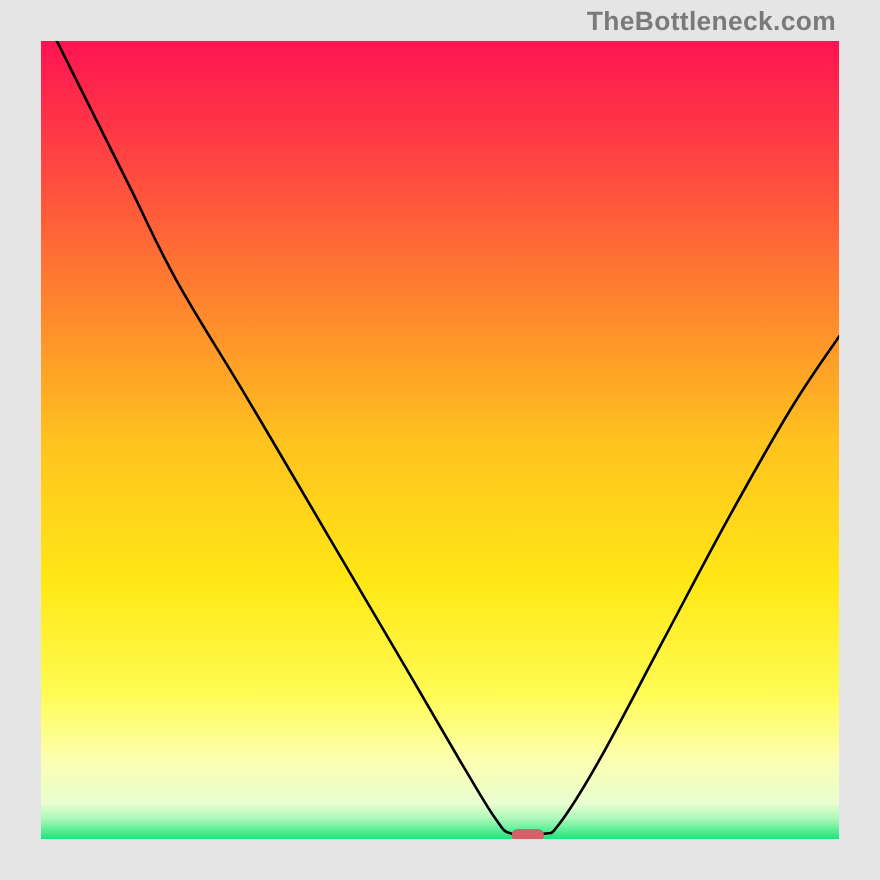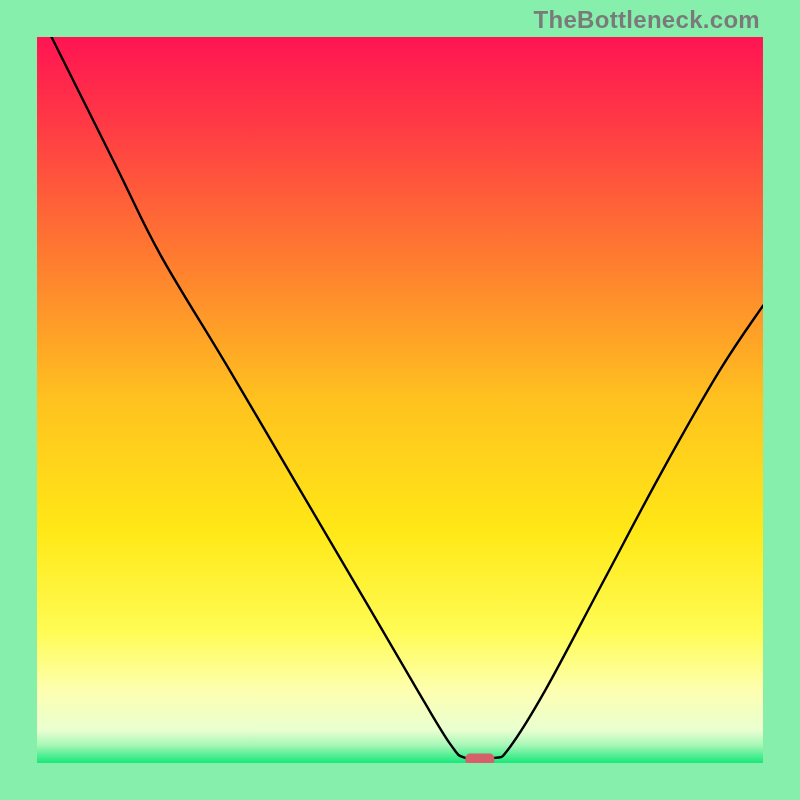--- a/index.html
+++ b/index.html
@@ -8,21 +8,21 @@
     width: 800px;
     height: 800px;
     overflow: hidden;
     background: #000;
     font-family: Arial, Helvetica, sans-serif;
   }
   .frame {
     position: relative;
     width: 800px;
     height: 800px;
-    background: #86efac;
+    background: #e5e5e5;
   }
   .plot-area {
     position: absolute;
     left: 37px;
     top: 37px;
     width: 726px;
     height: 726px;
     overflow: hidden;
   }
   .watermark {

